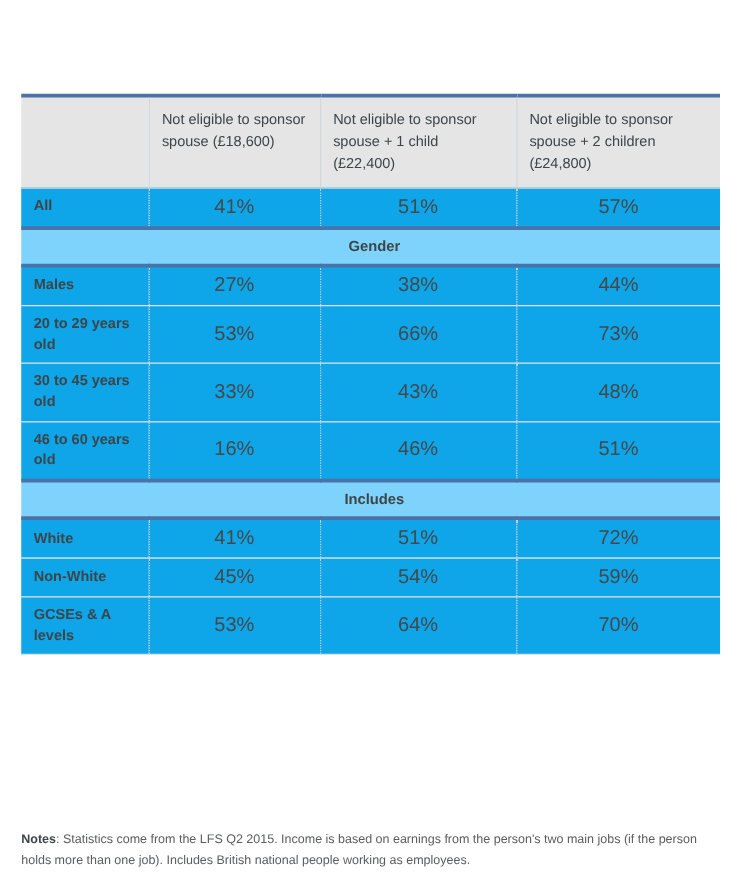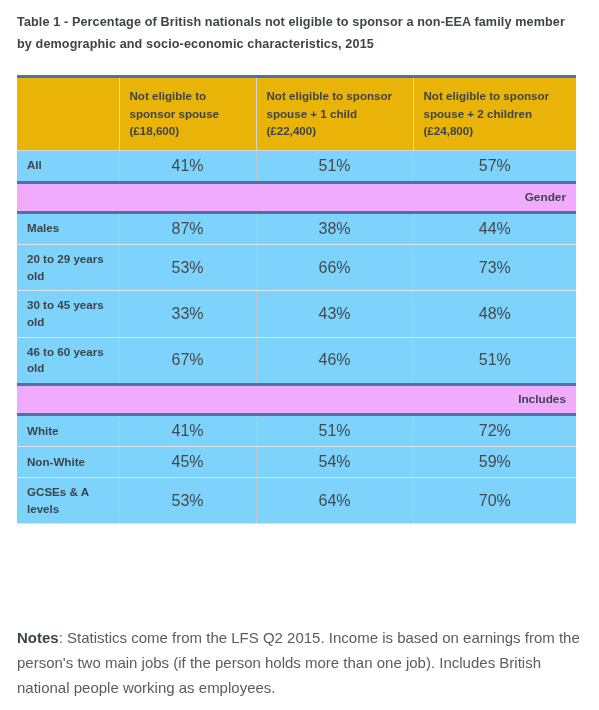--- a/index.html
+++ b/index.html
@@ -48,44 +48,44 @@
     table-layout: fixed;
     font-size: 11.5px;
   }
   col.c0 { width: 102px; }
   col.c1 { width: 137px; }
   col.c2 { width: 157px; }
   col.c3 { width: 163px; }
 
   
   tr.head > th {
-    background: #eab308;
+    background: #e5e5e5;
     border-top: 3px solid #4c73a8;
     border-bottom: 1px solid #d4d8da;
-    font-weight: bold;
+    font-weight: normal;
     font-size: 11.6px;
     line-height: 1.52;
     color: #3d4548;
     text-align: left;
     vertical-align: top;
     padding: 9px 10px 10px 10px;
     box-sizing: border-box;
     height: 68px;
   }
   tr.head > th.blank {
     padding: 0;
   }
   tr.head > th.col-h {
     border-left: 1px solid #d4d8da;
   }
 
   
   tr.row > td {
     border-bottom: 1px solid #dfe2e4;
-    background: #7dd3fc;
+    background: #0ea5e9;
     box-sizing: border-box;
   }
   tr.row td.label {
     font-weight: bold;
     font-size: 11.6px;
     line-height: 1.44;
     color: #3d4548;
     text-align: left;
     padding: 6px 6px 6px 10px;
     vertical-align: middle;
@@ -97,57 +97,56 @@
     text-align: center;
     vertical-align: middle;
     border-left: 1px dotted #c9cdcf;
     padding: 6px 4px;
   }
   tr.row.tall td { height: 45px; }
   tr.row.short td { height: 29px; }
 
   
   tr.section > td {
-    background: #f0abfc;
+    background: #7dd3fc;
     border-top: 3px solid #4c73a8;
     border-bottom: 3px solid #4c73a8;
     font-weight: bold;
     font-size: 11.8px;
     color: #3d4548;
     padding: 6px 10px 7px 16px;
     height: 28px;
     box-sizing: border-box;
-    text-align: right;
+    text-align: center;
   }
   
   tr.row.last > td {
     border-bottom: 1px solid #d4d8da;
   }
 
   
   .notes {
     position: absolute;
     left: 17px;
-    top: 625px;
+    top: 664px;
     width: 565px;
-    font-size: 15px;
+    font-size: 10px;
     line-height: 1.68;
     color: #5a5c5e;
   }
   .notes b {
     color: #3d4548;
     font-weight: bold;
   }
 </style>
 </head>
 <body>
 
 <div class="page">
 
-  <div class="title">Table  1 - Percentage of British nationals not eligible to sponsor a non-EEA family member by demographic and socio-economic characteristics, 2015</div>
 
   <div class="table-wrap">
     <table class="data">
       <colgroup>
         <col class="c0">
           <col class="c1">
           <col class="c2">
           <col class="c3">
       </colgroup>
       <thead>
@@ -163,39 +162,39 @@
             <td class="label">All</td>
             <td class="val">41%</td>
             <td class="val">51%</td>
             <td class="val">57%</td>
           </tr>
           <tr class="section">
             <td colspan="4">Gender</td>
           </tr>
           <tr class="row short">
             <td class="label">Males</td>
-            <td class="val">87%</td>
+            <td class="val">27%</td>
             <td class="val">38%</td>
             <td class="val">44%</td>
           </tr>
           <tr class="row tall">
             <td class="label">20 to 29 years old</td>
             <td class="val">53%</td>
             <td class="val">66%</td>
             <td class="val">73%</td>
           </tr>
           <tr class="row tall">
             <td class="label">30 to 45 years old</td>
             <td class="val">33%</td>
             <td class="val">43%</td>
             <td class="val">48%</td>
           </tr>
           <tr class="row tall">
             <td class="label">46 to 60 years old</td>
-            <td class="val">67%</td>
+            <td class="val">16%</td>
             <td class="val">46%</td>
             <td class="val">51%</td>
           </tr>
           <tr class="section">
             <td colspan="4">Includes</td>
           </tr>
           <tr class="row short">
             <td class="label">White</td>
             <td class="val">41%</td>
             <td class="val">51%</td>

